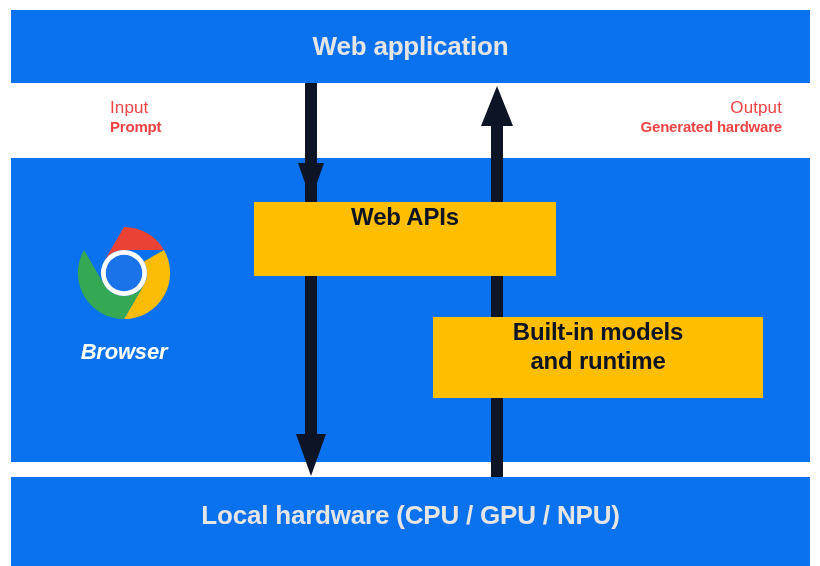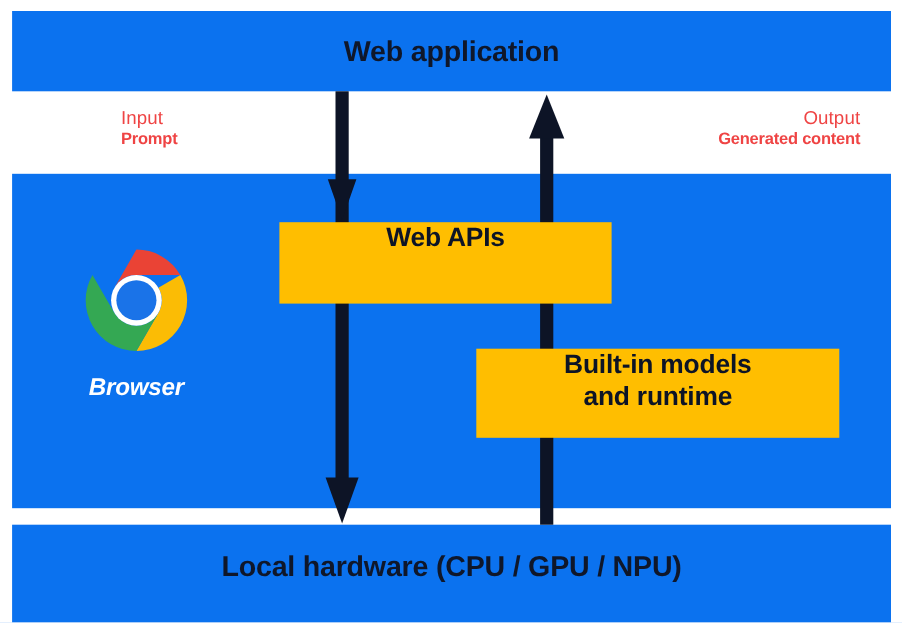--- a/index.html
+++ b/index.html
@@ -37,21 +37,21 @@
   .band-hardware {
     top: 477px;
     height: 92px;
   }
 
   .band-title {
     position: absolute;
     left: 0;
     width: 100%;
     text-align: center;
-    color: #0f172a;
+    color: #e5e5e5;
     font-weight: bold;
     font-size: 26px;
     letter-spacing: -0.2px;
     white-space: nowrap;
   }
   .band-web-app .band-title { top: 21px; }
   .band-hardware .band-title { top: 23px; }
 
   
   .io-label {
@@ -160,21 +160,21 @@
     <div class="band-title">Local hardware (CPU / GPU / NPU)</div>
   </div>
 
   <div class="io-label io-input">
     <span class="io-kind">Input</span>
     <span class="io-value">Prompt</span>
   </div>
 
   <div class="io-label io-output">
     <span class="io-kind">Output</span>
-    <span class="io-value">Generated content</span>
+    <span class="io-value">Generated hardware</span>
   </div>
 
   <svg class="arrow-svg" viewBox="0 0 820 566">
 
     <g>
       <rect x="305" y="83" width="12" height="352" fill="#0d1426"></rect>
       <polygon points="298,163 324,163 311,200" fill="#0d1426"></polygon>
       <polygon points="296,434 326,434 311,476" fill="#0d1426"></polygon>
     </g>
 

